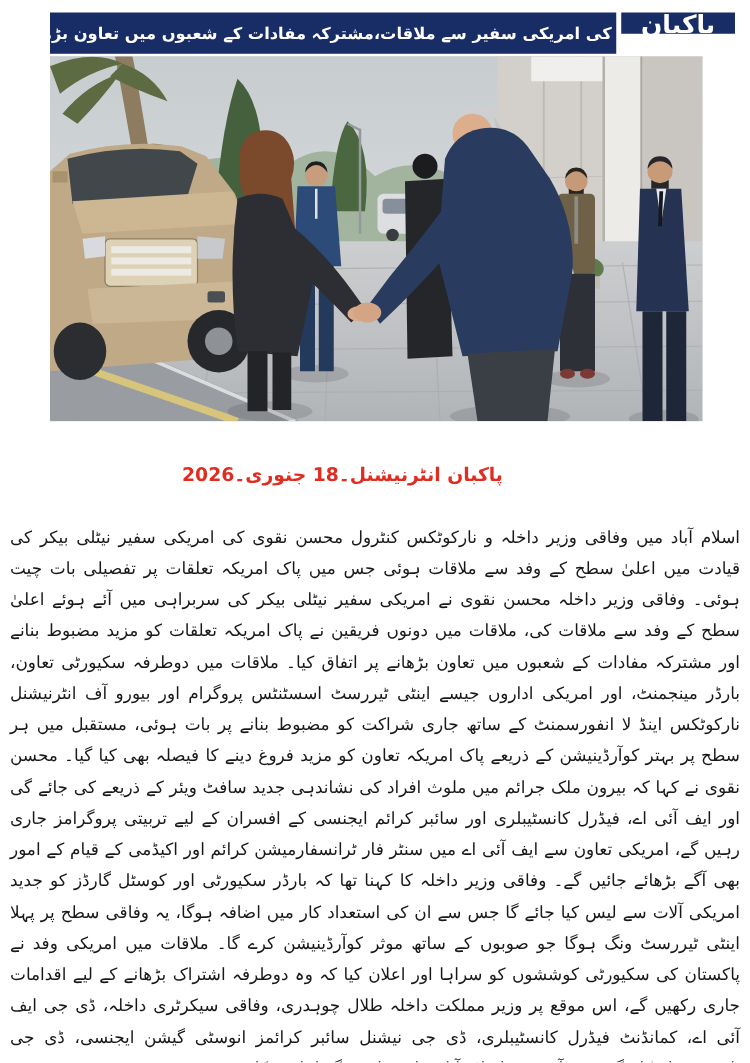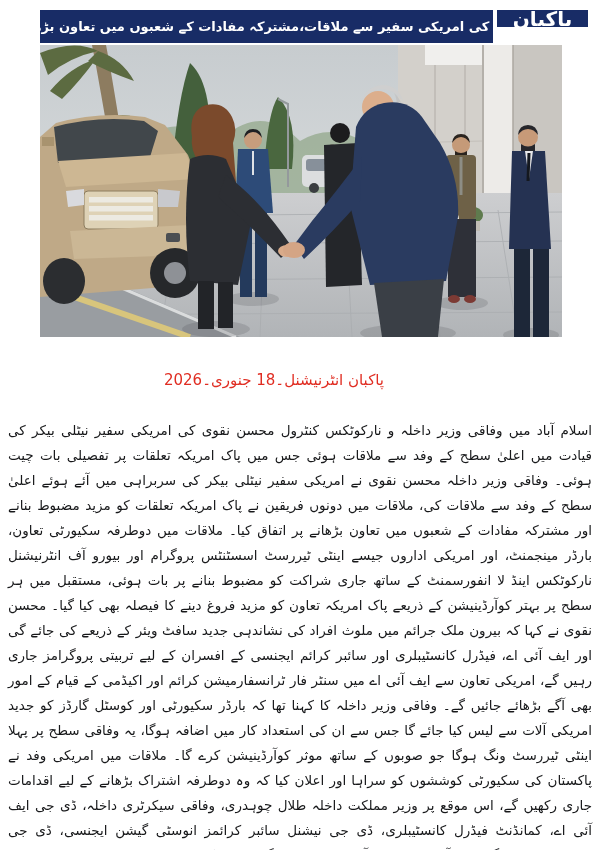--- a/index.html
+++ b/index.html
@@ -13,21 +13,21 @@
     white-space:nowrap;overflow:hidden;padding:0 6px;box-sizing:border-box;}
   .logo-box{position:absolute;left:497px;top:0;width:91px;height:17px;
     background:var(--navy,#182c66);color:#fff;display:flex;align-items:center;
     justify-content:center;direction:rtl;font-size:20px;font-weight:bold;cursor:pointer;}
 
   .photo{position:absolute;left:40px;top:45px;width:522px;height:292px;margin:0;
     overflow:hidden;background:#ccd1d2;}
   .photo svg{display:block;}
 
   .dateline{position:absolute;top:371px;left:0;width:548px;text-align:center;
-    color:var(--red,#e02d22);font-weight:normal;font-size:15px;direction:rtl;}
+    color:var(--red,#e02d22);font-weight:bold;font-size:15px;direction:rtl;}
 
   .body-text{position:absolute;top:418px;left:8px;width:584px;direction:rtl;
     text-align:justify;font-size:13.5px;line-height:25px;color:#17181a;}
 </style>
 </head>
 <body>
 
 <div class="page">
 
   <header class="masthead">

